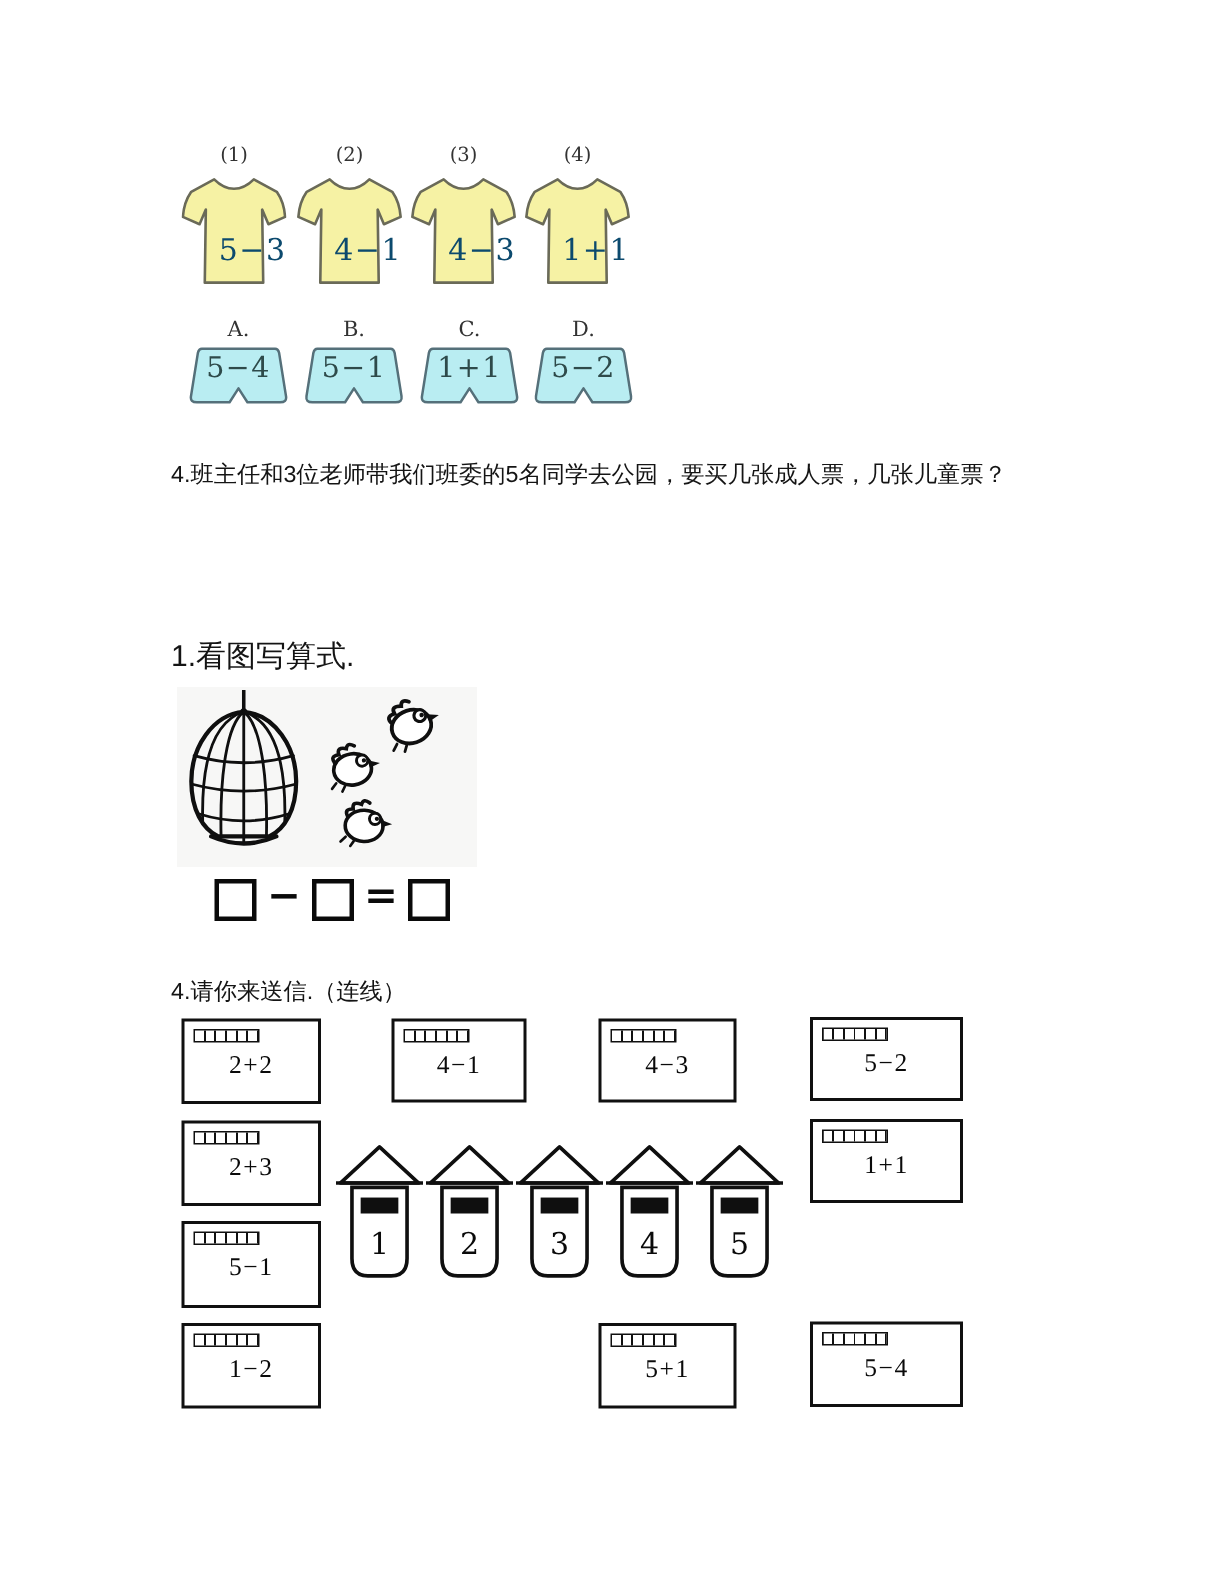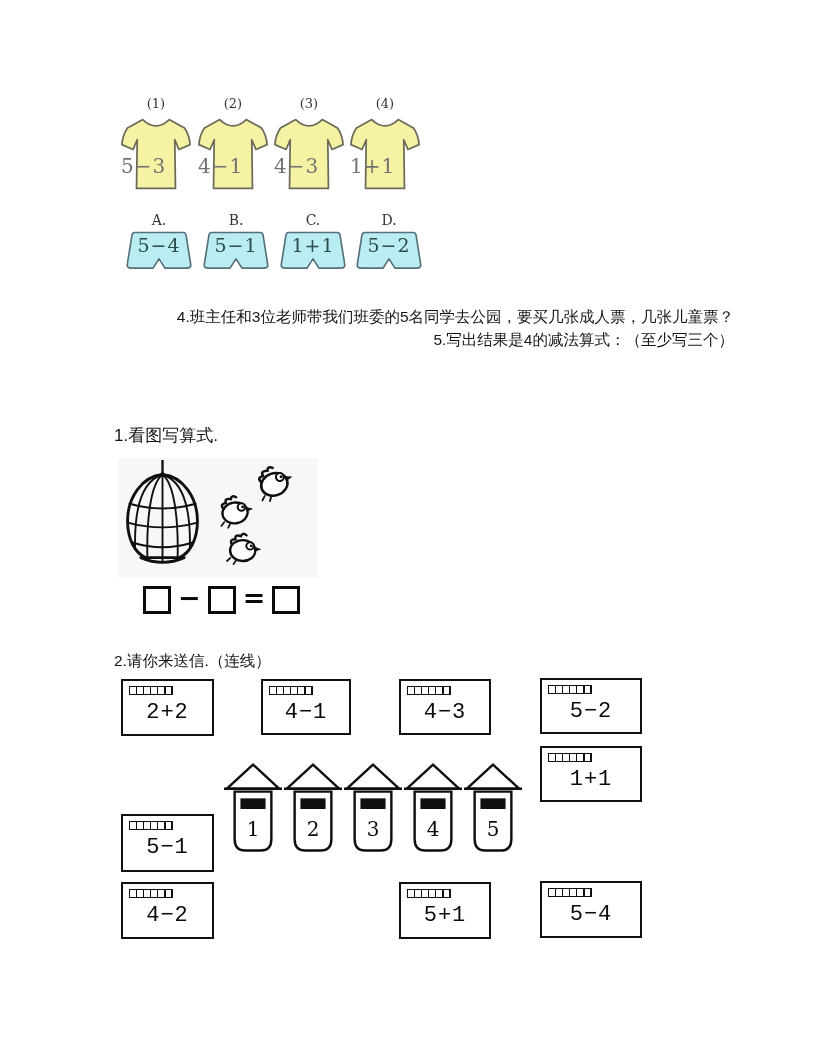--- a/index.html
+++ b/index.html
@@ -8,40 +8,40 @@
     position:relative; width:816px; height:1056px; margin:0 auto;
     background:#ffffff; overflow:hidden;
     font-family:"Liberation Sans", sans-serif; color:#1a1a1a;
   }
 
   
   .shirt-item { position:absolute; top:96px; width:70px; text-align:center; }
   .shirt-item .tag { font-family:"DejaVu Serif", serif; font-size:13px; color:#333; height:18px; }
   .shirt-item svg { display:block; width:70px; height:80px; }
   .shirt-expr {
-    position:absolute; left:0; top:58px; width:100%; text-align:left;
-    font-family:"DejaVu Serif", serif; font-size:20px; color:#737373; letter-spacing:1px;
+    position:absolute; left:0; top:58px; width:100%; text-align:right;
+    font-family:"DejaVu Serif", serif; font-size:20px; color:#0c4a6e; letter-spacing:1px;
   }
   .s0{left:121px}.s1{left:198px}.s2{left:274px}.s3{left:350px}
 
   .pants-item { position:absolute; top:212px; width:66px; text-align:center; }
   .pants-item .tag { font-family:"DejaVu Serif", serif; font-size:14px; color:#333; height:17px; }
   .pants-item svg { display:block; width:66px; height:44px; }
   .pants-expr {
     position:absolute; left:0; top:22px; width:100%; text-align:center;
     font-family:"DejaVu Serif", serif; font-size:19px; color:#2e4a4a; letter-spacing:1px;
   }
   .p0{left:126px}.p1{left:203px}.p2{left:280px}.p3{left:356px}
 
   
-  .qline { position:absolute; left:114px; width:620px; font-size:15.5px; line-height:22px; color:#141414;text-align:right; }
+  .qline { position:absolute; left:114px; width:620px; font-size:15.5px; line-height:22px; color:#141414; }
   .q4 { top:306px; }
   .q5 { top:329px; }
   .sec-header { position:absolute; left:114px; top:377px; font-size:17px; font-weight:bold; color:#000; }
-  .q1-label { position:absolute; left:114px; top:424px; font-size:17px; color:#141414; }
+  .q1-label { position:absolute; left:114px; top:424px; font-size:20px; color:#141414; }
   .q2-label { position:absolute; left:114px; top:651px; font-size:15.5px; color:#141414; }
 
   
   .figure { position:absolute; left:118px; top:458px; width:200px; height:120px; background:#f7f7f6; }
   .cage { position:absolute; left:2px; top:2px; width:85px; height:114px; }
   .bird { position:absolute; }
   .bird svg { display:block; width:100%; height:100%; }
   .b1 { left:138px; top:6px;  width:40px; height:36px; transform:rotate(-18deg); }
   .b2 { left:100px; top:36px; width:38px; height:34px; transform:rotate(-8deg); }
   .b3 { left:108px; top:74px; width:38px; height:34px; transform:rotate(2deg); }
@@ -54,21 +54,21 @@
 
   
   .card { position:absolute; border:2px solid #101010; background:#fff; }
   .stamps {
     position:absolute; left:6px; top:5px; width:44px; height:9px;
     border:1.5px solid #101010;
     background:repeating-linear-gradient(90deg, #fff 0 5.8px, #101010 5.8px 7.1px);
   }
   .card-expr {
     position:absolute; left:0; top:19px; width:100%; text-align:center;
-    font-family:Liberation Mono, monospace; font-size:22px; color:#0a0a0a; letter-spacing:1px;
+    font-family:Liberation Serif, serif; font-size:17px; color:#0a0a0a; letter-spacing:1px;
   }
   .c0{left:121px;top:679px;width:93px;height:57px}
   .c1{left:261px;top:679px;width:90px;height:56px}
   .c2{left:399px;top:679px;width:92px;height:56px}
   .c3{left:540px;top:678px;width:102px;height:56px}
   .c4{left:121px;top:747px;width:93px;height:57px}
   .c5{left:540px;top:746px;width:102px;height:56px}
   .c6{left:121px;top:814px;width:93px;height:58px}
   .c7{left:540px;top:813px;width:102px;height:58px}
   .c8{left:121px;top:882px;width:93px;height:57px}
@@ -181,21 +181,20 @@
   </div>
   <div class="pants-item p3">
     <div class="tag">D.</div>
     <svg viewBox="0 0 100 64">
         <use href="#shortspants"></use>
       </svg>
     <div class="pants-expr">5−2</div>
   </div>
 
   <div class="qline q4">4.班主任和3位老师带我们班委的5名同学去公园，要买几张成人票，几张儿童票？</div>
-  <div class="qline q5">5.写出结果是4的减法算式：（至少写三个）</div>
 
   <div class="q1-label">1.看图写算式.</div>
 
   <div class="figure">
     <svg class="cage" viewBox="0 0 90 120">
         <use href="#cageshape"></use>
       </svg>
     <div class="bird b1">
         <svg viewBox="0 0 34 31">
           <use href="#birdshape"></use>
@@ -214,49 +213,53 @@
   </div>
 
   <div class="equation">
     <div class="eqbox"></div>
     <div class="eqop">−</div>
     <div class="eqbox"></div>
     <div class="eqop">=</div>
     <div class="eqbox"></div>
   </div>
 
-  <div class="q2-label">2.请你来送信.（连线）</div>
+  <div class="q2-label">4.请你来送信.（连线）</div>
 
   <div class="card c0">
       <div class="stamps"></div>
       <div class="card-expr">2+2</div>
     </div>
   <div class="card c1">
       <div class="stamps"></div>
       <div class="card-expr">4−1</div>
     </div>
   <div class="card c2">
       <div class="stamps"></div>
       <div class="card-expr">4−3</div>
     </div>
   <div class="card c3">
       <div class="stamps"></div>
       <div class="card-expr">5−2</div>
     </div>
+  <div class="card c4">
+      <div class="stamps"></div>
+      <div class="card-expr">2+3</div>
+    </div>
   <div class="card c5">
       <div class="stamps"></div>
       <div class="card-expr">1+1</div>
     </div>
   <div class="card c6">
       <div class="stamps"></div>
       <div class="card-expr">5−1</div>
     </div>
   <div class="card c8">
       <div class="stamps"></div>
-      <div class="card-expr">4−2</div>
+      <div class="card-expr">1−2</div>
     </div>
   <div class="card c10">
       <div class="stamps"></div>
       <div class="card-expr">5+1</div>
     </div>
   <div class="card c11">
       <div class="stamps"></div>
       <div class="card-expr">5−4</div>
     </div>
 

